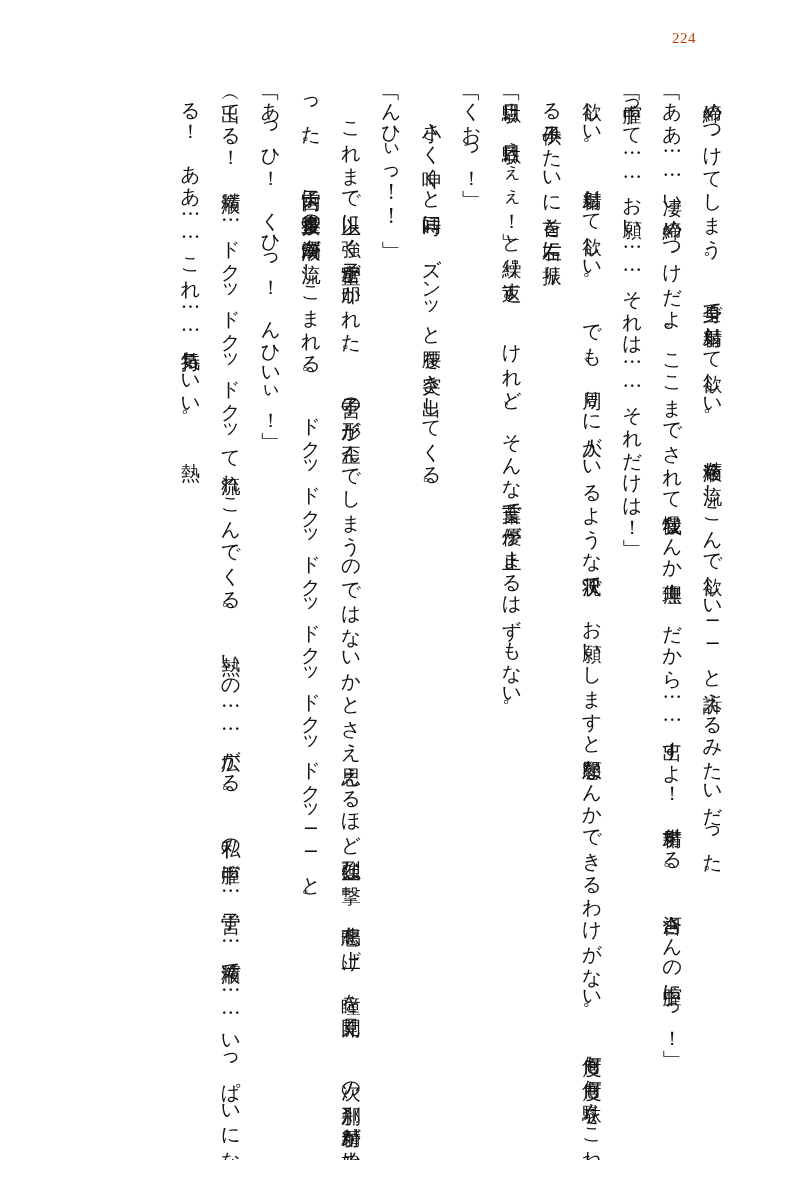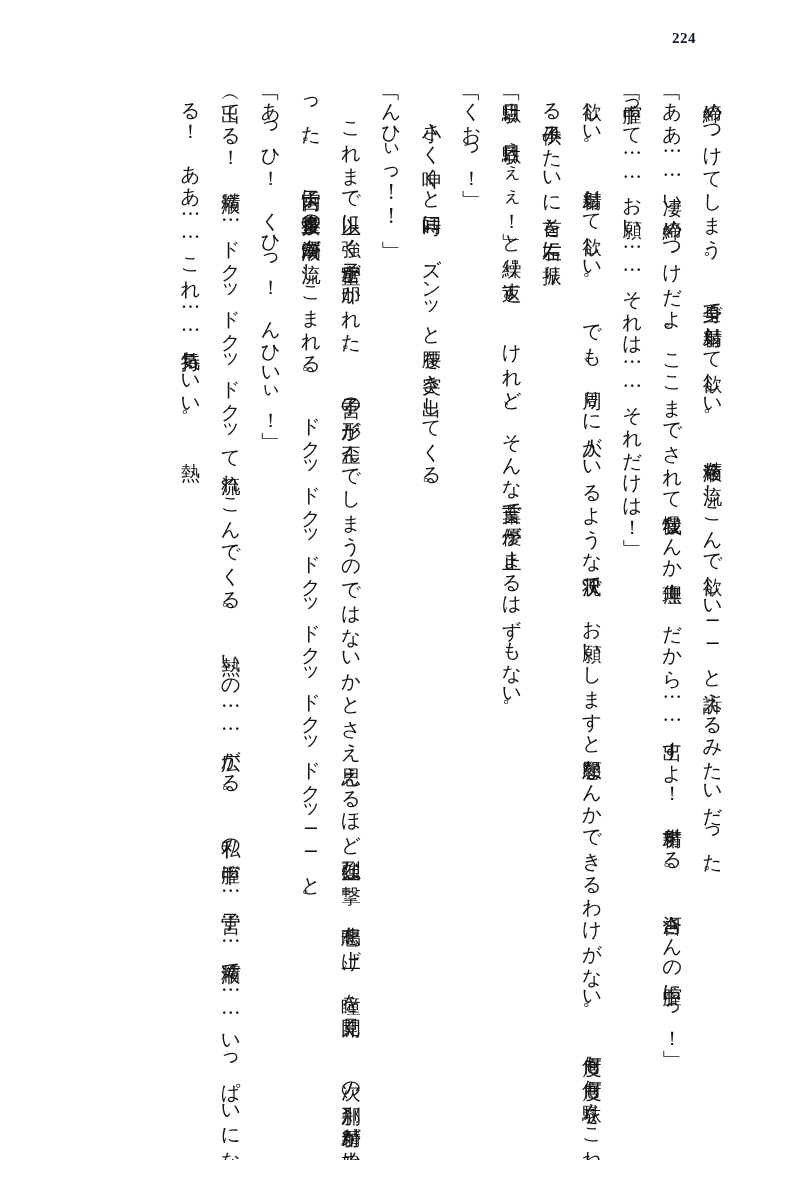--- a/index.html
+++ b/index.html
@@ -21,23 +21,23 @@
     height: 1200px;
     box-sizing: border-box;
     background: #fff;
   }
   .page-number {
     position: absolute;
     top: 30px;
     right: 96px;
     font-family: "Liberation Serif", "DejaVu Serif", serif;
     font-size: 15px;
-    font-weight: 700;
+    font-weight: 400;
     letter-spacing: 0.5px;
-    color: #0f172a;
+    color: #c2410c;
   }
   .text-body {
     position: absolute;
     top: 88px;
     right: 60px;
     left: 48px;
     bottom: 40px;
     writing-mode: vertical-rl;
     text-orientation: upright;
     font-size: 19.5px;

